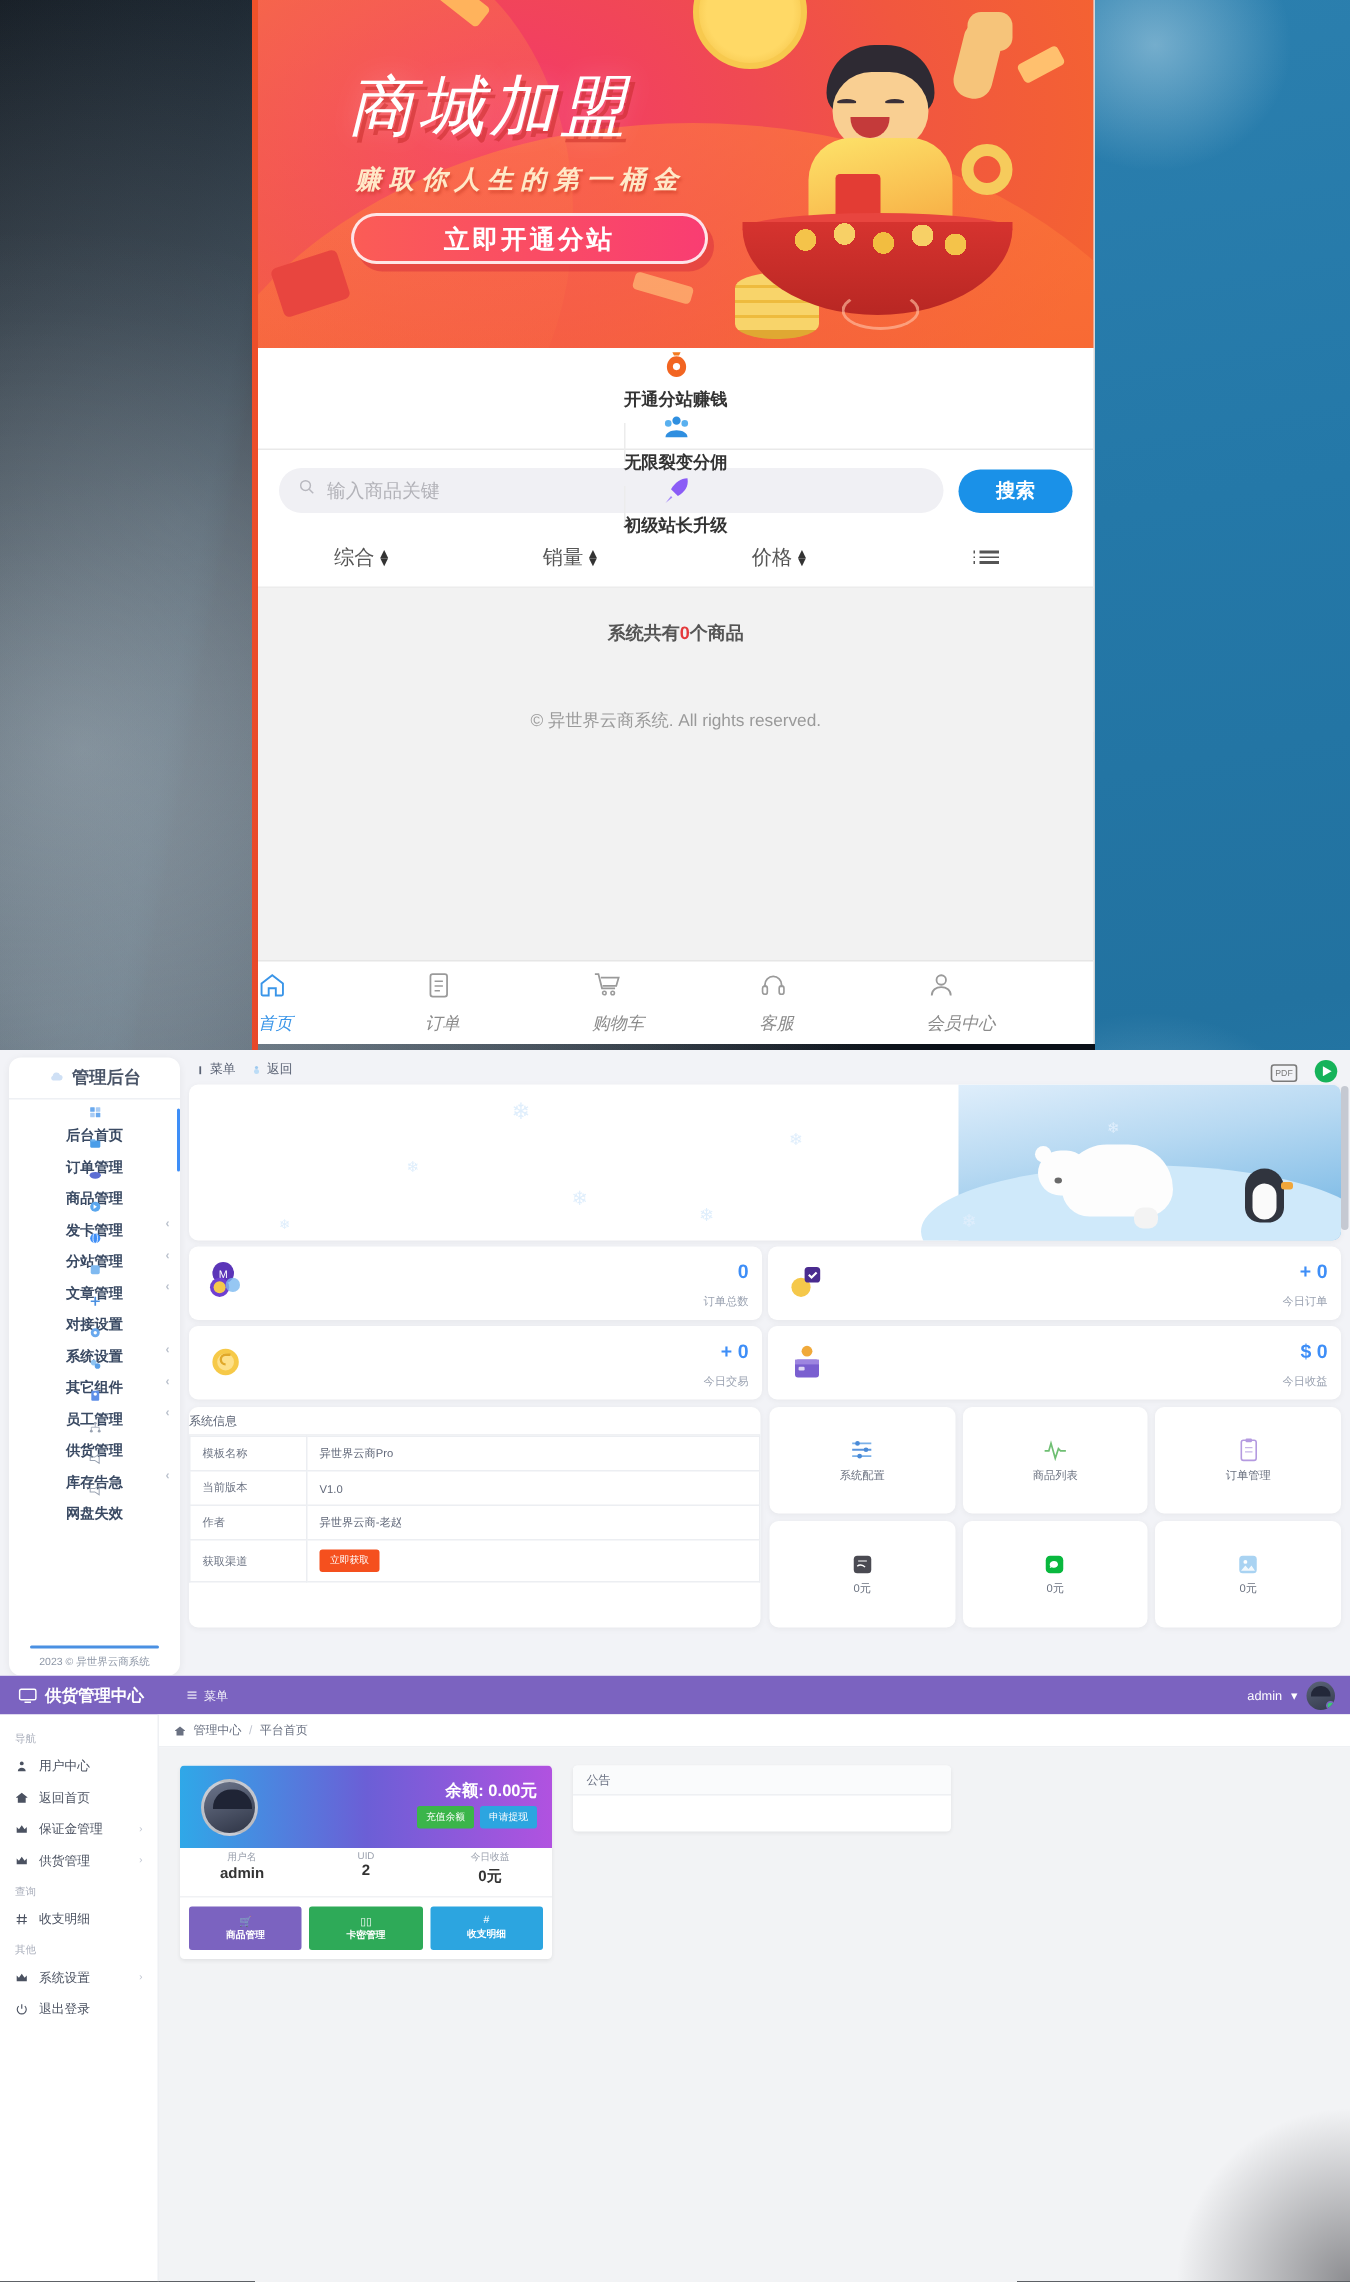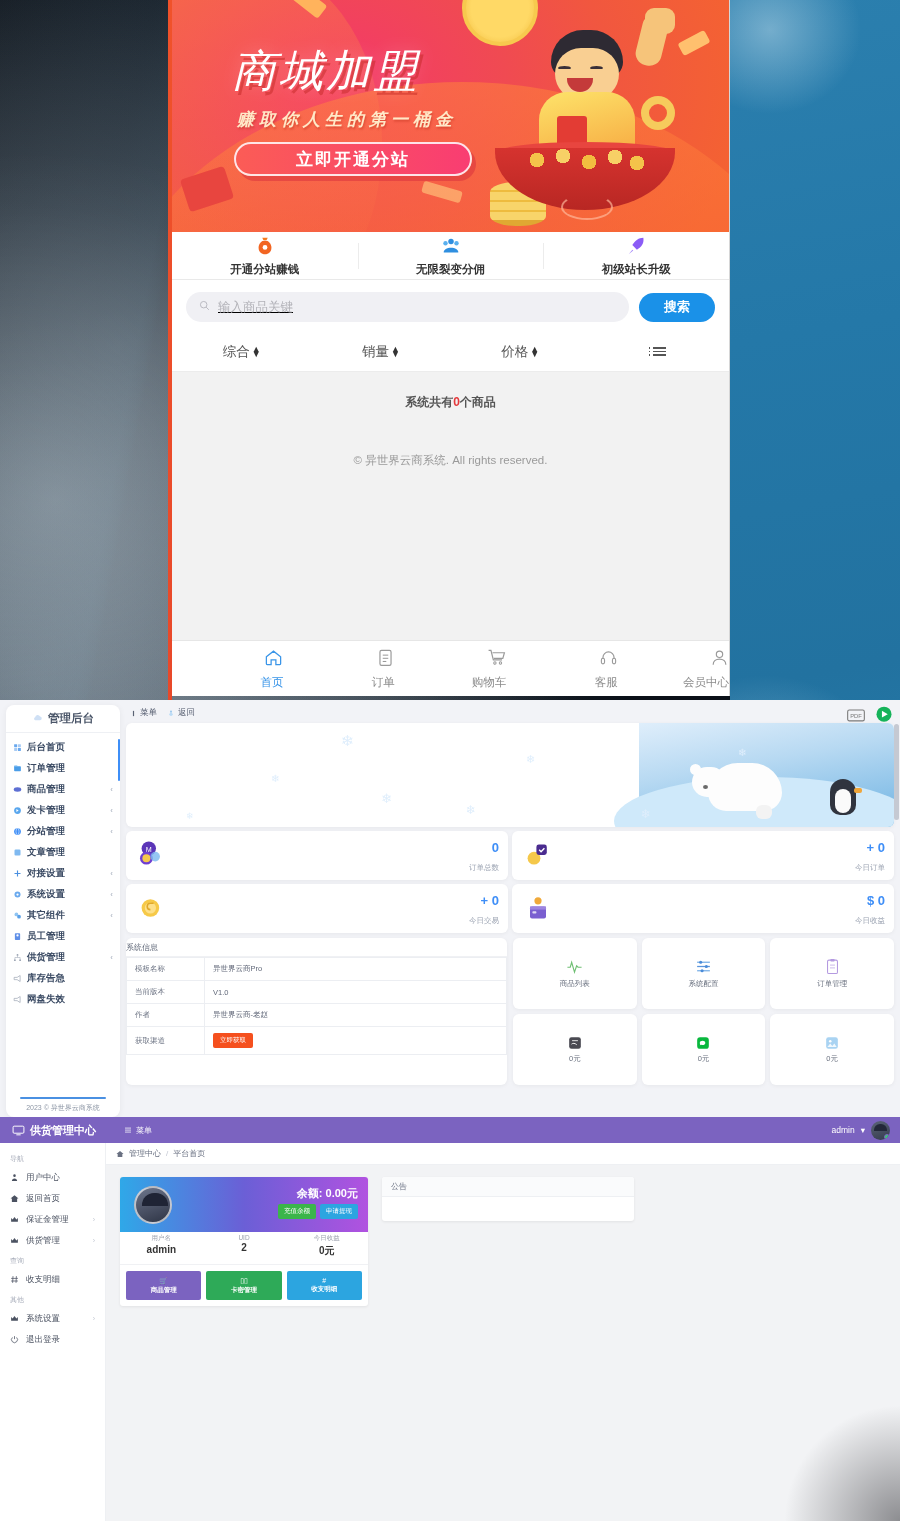--- a/index.html
+++ b/index.html
@@ -99,37 +99,38 @@
     border-radius: 26px/10px; }
   .coin-big { position:absolute; left:290px; top:-30px; width:76px; height:76px; border-radius:50%;
     background: radial-gradient(circle,#ffd966 60%,#f0b93a 100%); border:4px solid #f7c94e; }
   .coin-ring { position:absolute; right:8px; top:88px; width:34px; height:34px; border-radius:50%; border:8px solid #f6cb5c; }
   .env-small { position:absolute; left:12px; bottom:26px; width:46px; height:34px; background:#e8453f; border-radius:4px; transform:rotate(-18deg); }
   .confetti1 { position:absolute; left:120px; top:-6px; width:34px; height:16px; background:#ffb35c; border-radius:3px; transform:rotate(38deg); }
   .confetti2 { position:absolute; right:20px; top:36px; width:30px; height:14px; background:#ffc06e; border-radius:3px; transform:rotate(-28deg); }
   .confetti3 { position:absolute; left:250px; bottom:34px; width:40px; height:12px; background:rgba(255,190,120,.7); border-radius:3px; transform:rotate(16deg); }
 
   .feature-row {
-    display: flex; background: #fff; height: 48px; align-items: center;
+    display: flex; background: #fff; height: 68px; align-items: center;
     border-bottom: 1px solid #e9e9e9;
+    flex-direction: column;
   }
   .feature-cell {
     flex: 1; text-align: center; position: relative;
     display: flex; flex-direction: column; align-items: center; gap: 5px;
   }
   .feature-cell + .feature-cell::before {
     content: ""; position: absolute; left: 0; top: 8px; bottom: 8px; width: 1px; background: #ececec;
   }
   .feature-ico { width: 22px; height: 22px; }
   .feature-lb { font-size: 11.5px; color: #333; font-weight: 700; }
 
   .search-wrap { background:#fff; padding: 12px 14px 10px; display:flex; gap:10px; align-items:center; }
   .search-box {
     flex:1; height: 30px; border-radius: 15px; background:#f0f0f4;
-    display:flex; align-items:center; padding: 0 12px; gap: 7px; text-decoration: underline;
+    display:flex; align-items:center; padding: 0 12px; gap: 7px;
   }
   .search-ph { font-size: 12.5px; color: #b2b2b8; }
   .search-btn {
     width: 76px; height: 29px; border-radius: 15px; background:#1a91e8; color:#fff;
     font-size: 13px; display:flex; align-items:center; justify-content:center; border:none;
     cursor:pointer; font-weight:600;
   }
   .sort-row { background:#fff; height: 40px; display:flex; align-items:center; border-bottom:1px solid #ececec; }
   .sort-cell { flex:1; text-align:center; position:relative; font-size: 13.5px; color:#555; display:flex; align-items:center; justify-content:center; gap:2px; }
   .sort-cell + .sort-cell::before { content:""; position:absolute; left:0; top:9px; bottom:9px; width:1px; background:#ececec; }
@@ -139,42 +140,42 @@
   .list-ico i::before { content:""; position:absolute; left:-4px; top:0; width:1.6px; height:1.6px; background:#555; }
 
   .count-area { background:#f2f2f2; padding: 22px 0 0; text-align:center; }
   .count-txt { font-size: 12px; color:#555; font-weight:700; }
   .count-txt b { color:#e4393c; }
   .copyright { text-align:center; font-size:11.5px; color:#9a9a9a; margin-top: 42px; }
   .tabbar {
     position:absolute; left:0; bottom:0; width:100%; height: 56px; background:#fff;
     border-top:1px solid #e6e6e6; display:flex; align-items:center;
   }
-  .tab { flex:1; display:flex; flex-direction:column; align-items:flex-end; gap:4px; cursor:pointer; }
+  .tab { flex:1; display:flex; flex-direction:column; align-items:flex-start; gap:4px; cursor:pointer;font-style:italic; }
   .tab-lb { font-size: 11.5px; color:#8b8b8b; }
   .tab.active .tab-lb { color:#3a95e8; }
 
   
   .admin {
     position:absolute; left:0; top:700px; width:900px; height:421px;
     background:#f2f3f7; overflow:hidden;
   }
   .admin-side {
     position:absolute; left:6px; top:5px; width:114px; height:412px;
     background:#fff; border-radius: 8px; overflow:hidden;
     box-shadow: 0 1px 6px rgba(0,0,0,.06);
   }
   .side-logo {
     height: 28px; display:flex; align-items:center; justify-content:center; gap:5px;
     font-size: 11.5px; color:#4a5568; font-weight:700; border-bottom:1px solid #eef0f4;
   }
   .side-menu { padding: 4px 0; position:relative; }
   .side-item {
     height: 21px; display:flex; align-items:center; gap:5px; padding: 0 7px;
-    font-size: 9.5px; color:#3a4a63; cursor:pointer; position:relative; font-weight:600;
+    font-size: 9.5px; color:#3a4a63; cursor:pointer; position:relative; font-weight:600;flex-direction:column;
   }
   .side-item .si-ico { width: 9px; height:9px; flex:none; }
   .side-item .si-arrow { margin-left:auto; font-size:8px; color:#b9c0cc; }
   .side-scroll-bar { position:absolute; right:0; top:6px; width:2px; height:42px; background:#3e8ef7; border-radius:2px; }
   .side-foot { position:absolute; bottom:4px; left:0; width:100%; text-align:center; }
   .side-foot-bar { width:86px; height:2.5px; background:#4a90e2; margin: 0 auto 4px; border-radius:2px; }
   .side-foot-tx { font-size: 7px; color:#8e97a6; }
 
   .admin-main { position:absolute; left:126px; top:5px; width:768px; height:412px; }
   .admin-topbar {
@@ -667,34 +668,34 @@
                 <td class="k">获取渠道</td>
                 <td><button class="get-btn">立即获取</button></td>
               </tr>
         </tbody>
           </table>
       </div>
 
       <div class="tile-grid">
         <div class="tile">
           <svg viewBox="0 0 24 24" width="17" height="17">
-              <path d="M2 13h4l2-7 4 14 3-9 2 2h5" fill="none" stroke="#6fbf73" stroke-width="1.6"></path>
-            </svg>
-          <span class="tile-lb">商品列表</span>
-        </div>
-        <div class="tile">
-          <svg viewBox="0 0 24 24" width="17" height="17">
               <line x1="3" y1="6" x2="21" y2="6" stroke="#7ab0e8" stroke-width="1.8"></line>
               <line x1="3" y1="12" x2="21" y2="12" stroke="#5a95dd" stroke-width="1.8"></line>
               <line x1="3" y1="18" x2="21" y2="18" stroke="#7ab0e8" stroke-width="1.8"></line>
               <circle cx="8" cy="6" r="2.2" fill="#4a8bd8"></circle>
               <circle cx="16" cy="12" r="2.2" fill="#4a8bd8"></circle>
               <circle cx="10" cy="18" r="2.2" fill="#4a8bd8"></circle>
             </svg>
           <span class="tile-lb">系统配置</span>
+        </div>
+        <div class="tile">
+          <svg viewBox="0 0 24 24" width="17" height="17">
+              <path d="M2 13h4l2-7 4 14 3-9 2 2h5" fill="none" stroke="#6fbf73" stroke-width="1.6"></path>
+            </svg>
+          <span class="tile-lb">商品列表</span>
         </div>
         <div class="tile">
           <svg viewBox="0 0 24 24" width="17" height="17">
               <rect x="5" y="3" width="14" height="19" rx="2" fill="none" stroke="#b49ae0" stroke-width="1.5"></rect>
               <rect x="9" y="1.5" width="6" height="3.5" rx="1" fill="#b49ae0"></rect>
               <line x1="8.5" y1="10" x2="15.5" y2="10" stroke="#c6b3e8" stroke-width="1.3"></line>
               <line x1="8.5" y1="14" x2="15.5" y2="14" stroke="#c6b3e8" stroke-width="1.3"></line>
             </svg>
           <span class="tile-lb">订单管理</span>
         </div>

